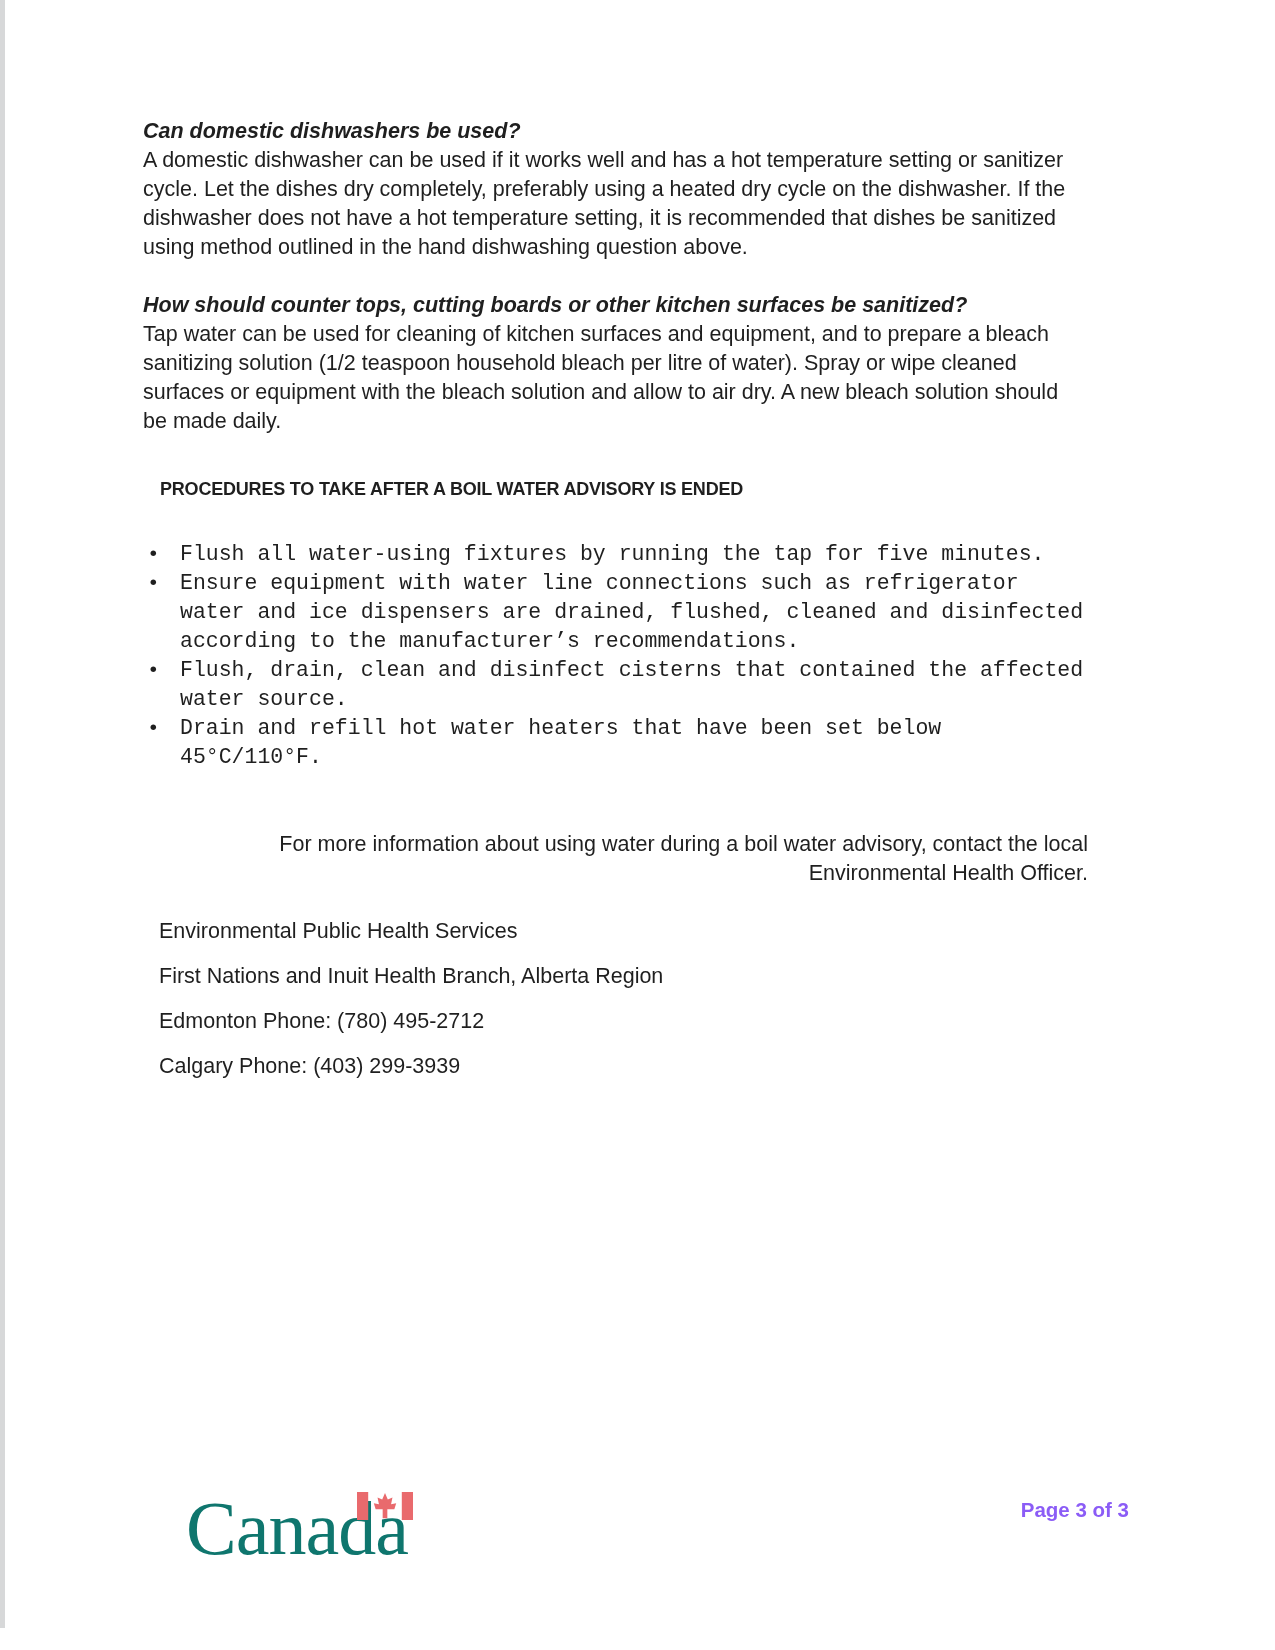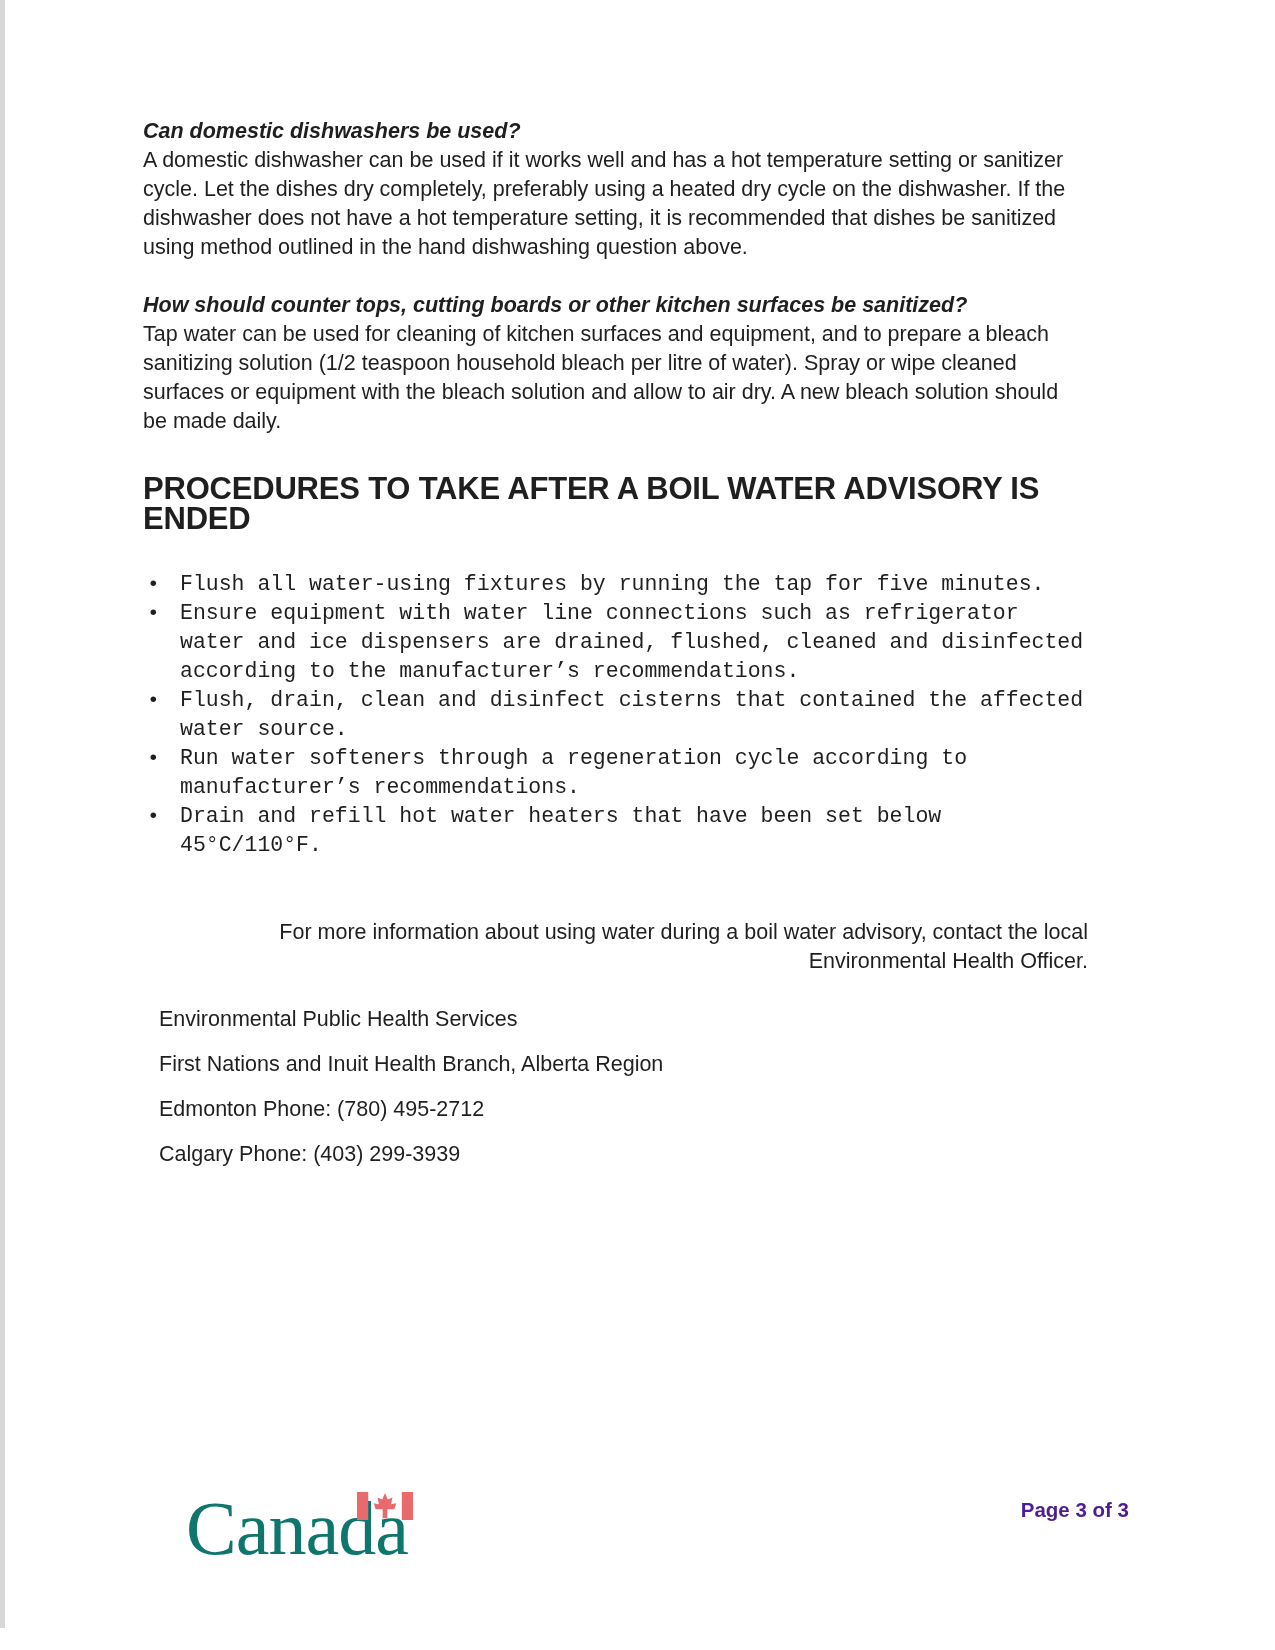--- a/index.html
+++ b/index.html
@@ -38,24 +38,24 @@
     font-weight: bold;
     font-size: 21.5px;
     line-height: 29px;
     margin: 0;
   }
   .body-para {
     margin: 0 16px 29px 0;
   }
   .procedures-heading {
     font-weight: bold;
-    font-size: 31px;
+    font-size: 18px;
     line-height: 30px;
     letter-spacing: -0.2px;
-    margin: 38px 0 0 0;
+    margin: 38px 0 0 17px;
   }
   .bullet-list {
     list-style: none;
     margin: 36px 0 0 0;
     padding: 0;
   }
   .bullet-list li {
     position: relative;
     padding-left: 37px;
     margin: 0;
@@ -98,21 +98,21 @@
     top: 14px;
     width: 58px;
     height: 28px;
   }
   .page-number {
     position: absolute;
     right: 180px;
     top: 1498px;
     font-size: 20.5px;
     font-weight: bold;
-    color: #4c1d95;
+    color: #8b5cf6;
   }
 </style>
 </head>
 <body>
 
 <div class="page">
   <div class="scan-edge"></div>
 
   <div class="content">
 
@@ -121,21 +121,20 @@
 
     <h3 class="qa-heading">How should counter tops, cutting boards or other kitchen surfaces be sanitized?</h3>
     <p class="body-para">Tap water can be used for cleaning of kitchen surfaces and equipment, and to prepare a bleach sanitizing solution (1/2 teaspoon household bleach per litre of water). Spray or wipe cleaned surfaces or equipment with the bleach solution and allow to air dry. A new bleach solution should be made daily.</p>
 
     <h2 class="procedures-heading">PROCEDURES TO TAKE AFTER A BOIL WATER ADVISORY IS ENDED</h2>
 
     <ul class="bullet-list">
       <li>Flush all water-using fixtures by running the tap for five minutes.</li>
       <li>Ensure equipment with water line connections such as refrigerator water and ice dispensers are drained, flushed, cleaned and disinfected according to the manufacturer’s recommendations.</li>
       <li>Flush, drain, clean and disinfect cisterns that contained the affected water source.</li>
-      <li>Run water softeners through a regeneration cycle according to manufacturer’s recommendations.</li>
       <li>Drain and refill hot water heaters that have been set below 45°C/110°F.</li>
     </ul>
 
     <p class="info-para">For more information about using water during a boil water advisory, contact the local Environmental Health Officer.</p>
 
     <div class="contact-block">
       <p class="contact-line">Environmental Public Health Services</p>
       <p class="contact-line">First Nations and Inuit Health Branch, Alberta Region</p>
       <p class="contact-line">Edmonton Phone: (780) 495-2712</p>
       <p class="contact-line">Calgary Phone: (403) 299-3939</p>

